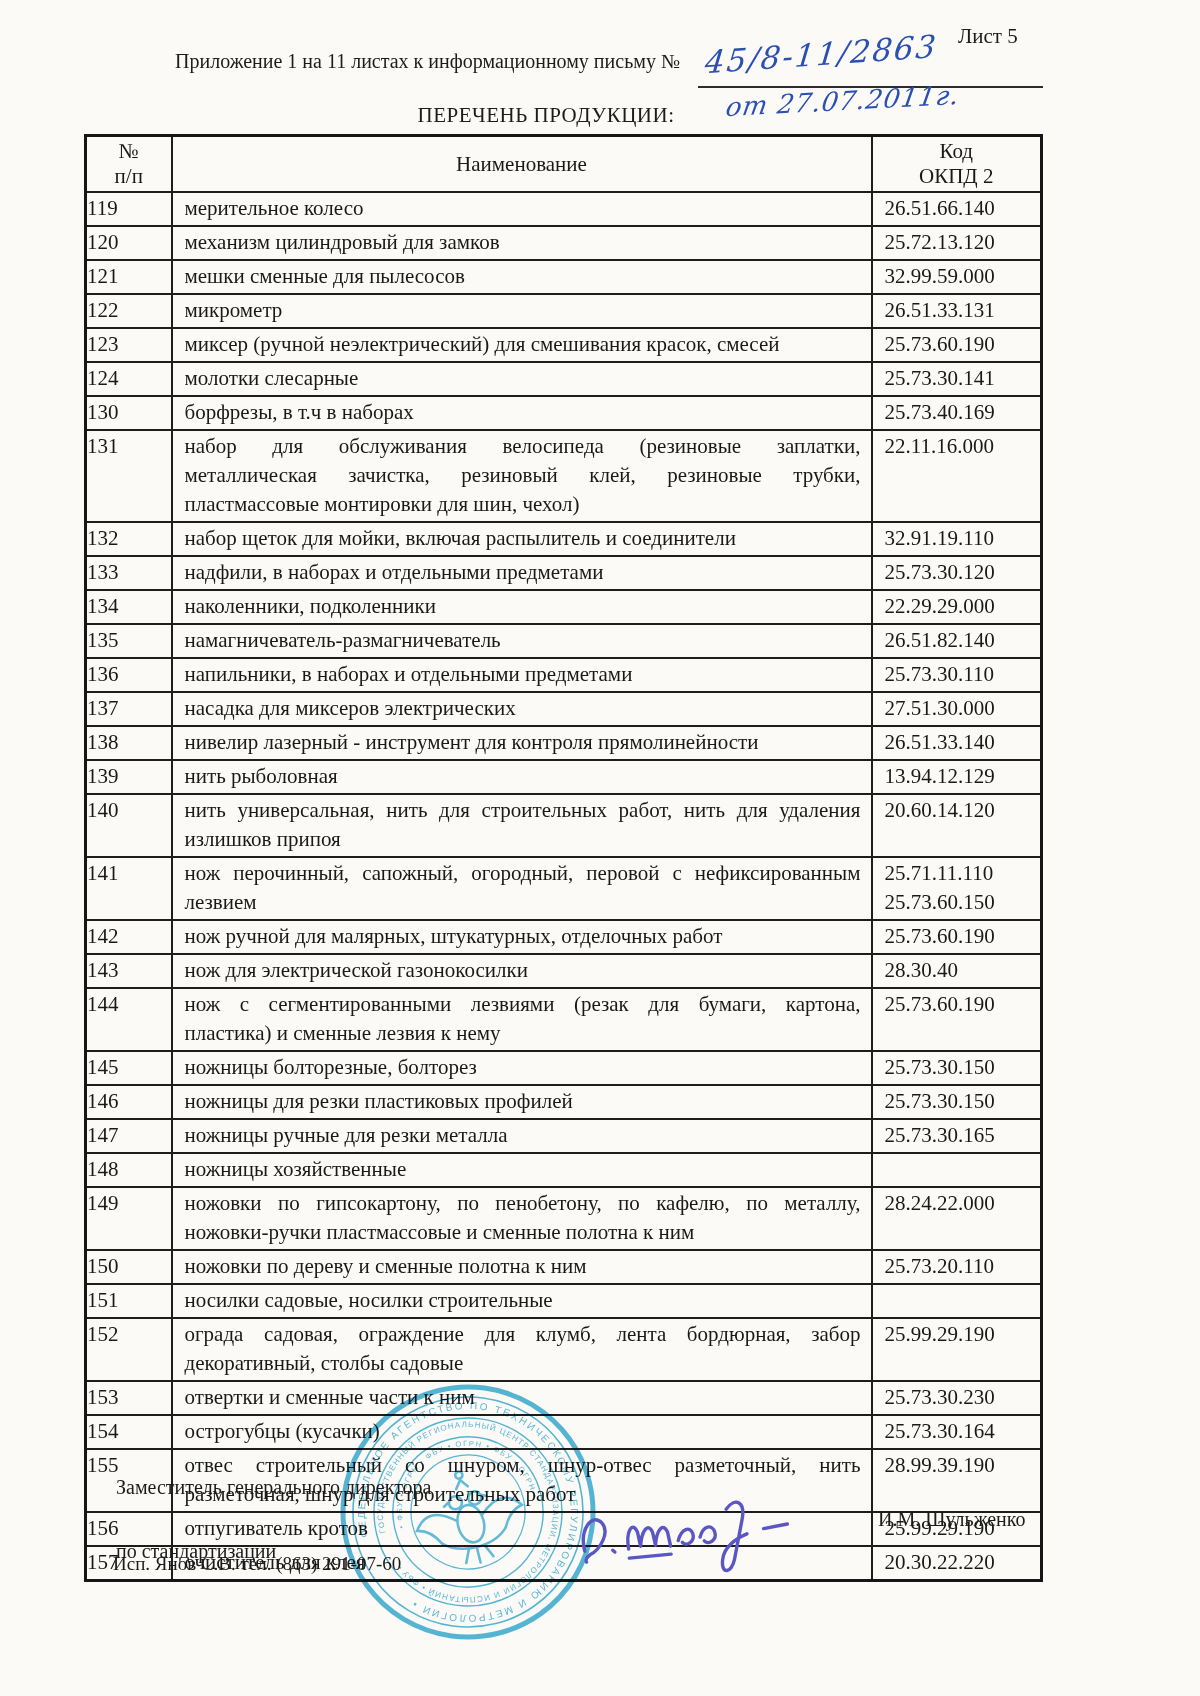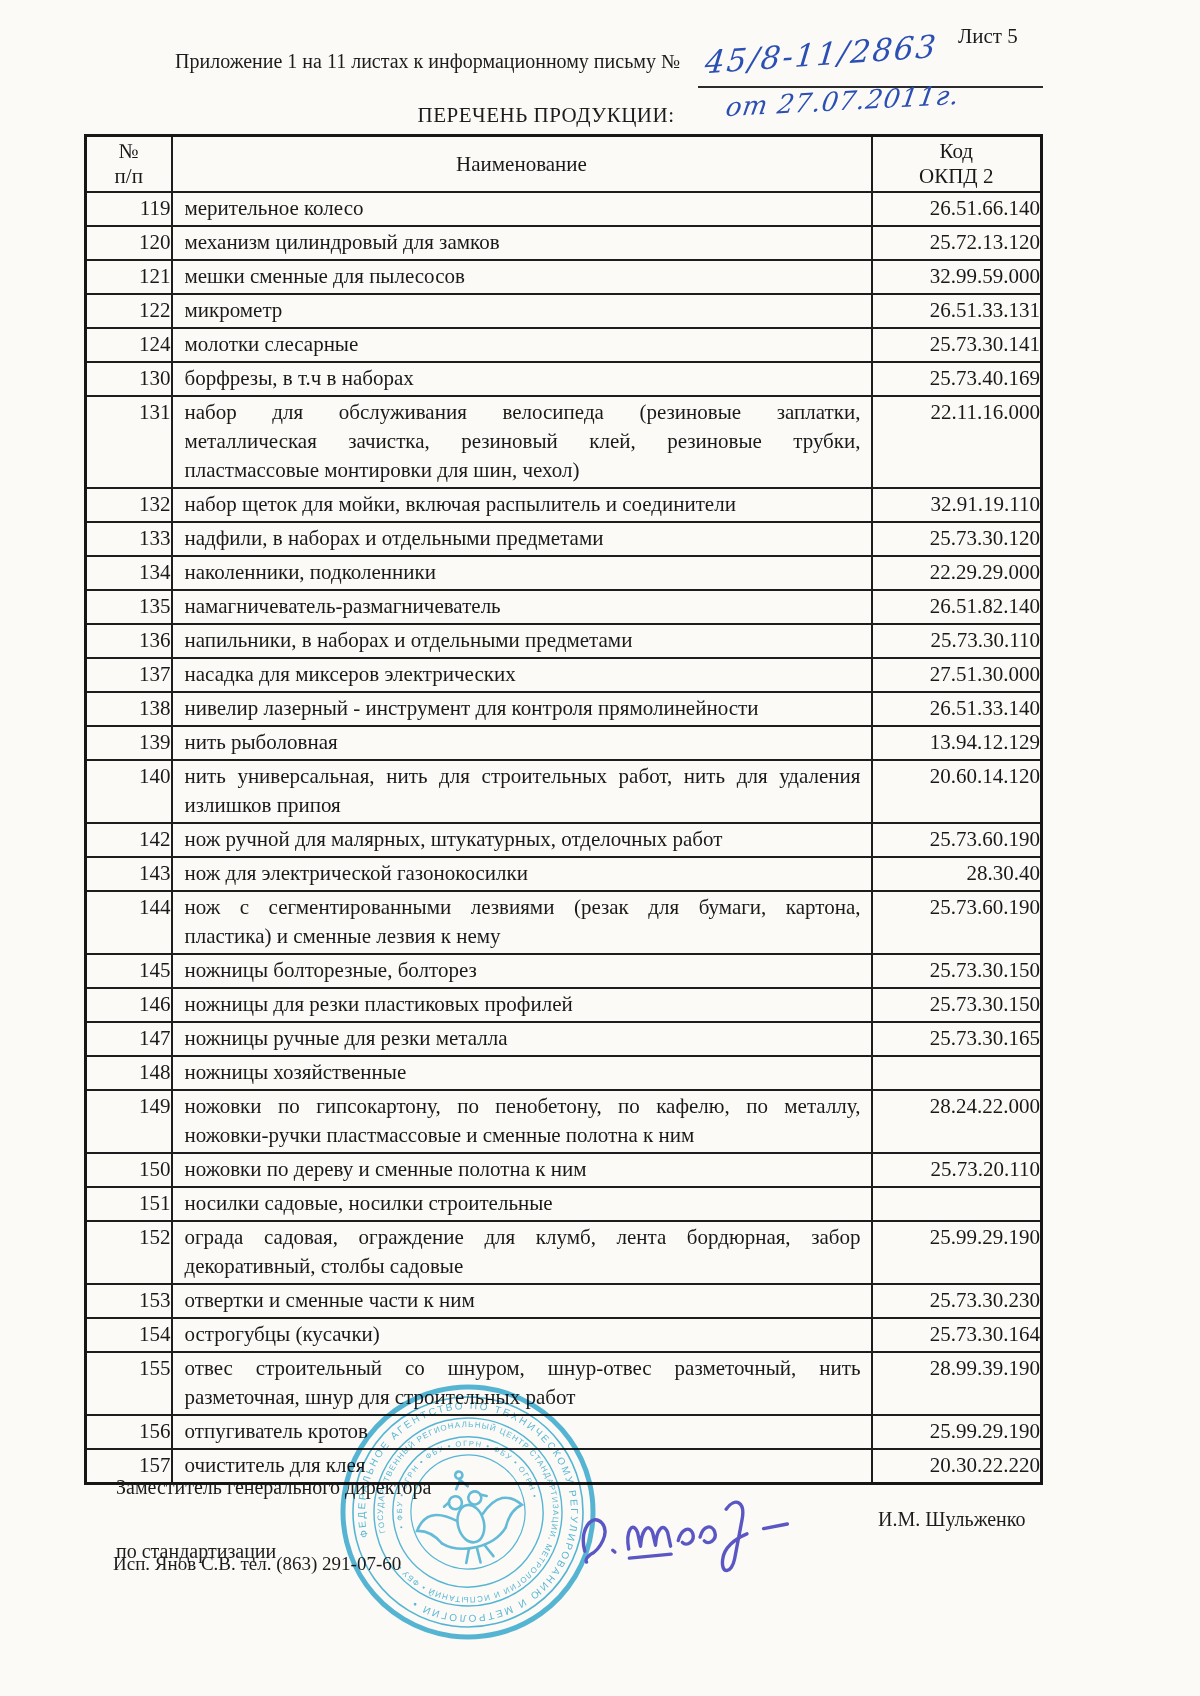--- a/index.html
+++ b/index.html
@@ -20,23 +20,23 @@
   .doc-title{left:68px;top:103px;width:956px;text-align:center;font-size:21px;font-weight:normal;letter-spacing:.5px;}
   
   table.products{
     position:absolute;left:84px;top:134px;width:956px;
     border-collapse:collapse;table-layout:fixed;
     font-size:21px;color:#191919;
   }
   table.products{border:3px solid #161616;}
   table.products th, table.products td{border:2px solid #1d1d1d;}
   th.h-num,th.h-name,th.h-code{font-weight:normal;vertical-align:middle;padding:2px 0;line-height:25px;}
-  td.c-num{text-align:right;vertical-align:top;line-height:29px;padding:1px 0 1px 0;}
+  td.c-num{text-align:left;vertical-align:top;line-height:29px;padding:1px 0 1px 0;}
   td.c-name{vertical-align:top;line-height:29px;padding:1px 10px 2px 12px;margin-left:11px;}
-  td.c-code{text-align:right;vertical-align:top;line-height:29px;padding:1px 0 1px 12px;}
+  td.c-code{text-align:left;vertical-align:top;line-height:29px;padding:1px 0 1px 12px;}
   .jl{text-align:justify;text-align-last:justify;}
   .ll{text-align:left;}
   
   .sign-line1{left:116px;top:1476px;font-size:20px;}
   .sign-line2{left:116px;top:1504px;font-size:20px;margin-top:36px;}
   .signer-name{left:878px;top:1508px;font-size:20px;}
   .executor{left:113px;top:1553px;font-size:19px;}
   .stamp-wrap{left:334px;top:1378px;width:268px;height:268px;mix-blend-mode:multiply;opacity:.92;transform:rotate(-14deg);}
   .signature-wrap{left:572px;top:1482px;width:230px;height:110px;}
 </style>
@@ -102,20 +102,29 @@
       <tr>
         <td class="c-num">122</td>
         <td class="c-name">
           <div class="ll">микрометр</div>
         </td>
         <td class="c-code">
           <div>26.51.33.131</div>
         </td>
       </tr>
       <tr>
+        <td class="c-num">123</td>
+        <td class="c-name">
+          <div class="ll">миксер (ручной неэлектрический) для смешивания красок, смесей</div>
+        </td>
+        <td class="c-code">
+          <div>25.73.60.190</div>
+        </td>
+      </tr>
+      <tr>
         <td class="c-num">124</td>
         <td class="c-name">
           <div class="ll">молотки слесарные</div>
         </td>
         <td class="c-code">
           <div>25.73.30.141</div>
         </td>
       </tr>
       <tr>
         <td class="c-num">130</td>
@@ -210,20 +219,31 @@
         </td>
       </tr>
       <tr>
         <td class="c-num">140</td>
         <td class="c-name">
           <div class="jl">нить универсальная, нить для строительных работ, нить для удаления</div>
           <div class="ll">излишков припоя</div>
         </td>
         <td class="c-code">
           <div>20.60.14.120</div>
+        </td>
+      </tr>
+      <tr>
+        <td class="c-num">141</td>
+        <td class="c-name">
+          <div class="jl">нож перочинный, сапожный, огородный, перовой с нефиксированным</div>
+          <div class="ll">лезвием</div>
+        </td>
+        <td class="c-code">
+          <div>25.71.11.110</div>
+          <div>25.73.60.150</div>
         </td>
       </tr>
       <tr>
         <td class="c-num">142</td>
         <td class="c-name">
           <div class="ll">нож ручной для малярных, штукатурных, отделочных работ</div>
         </td>
         <td class="c-code">
           <div>25.73.60.190</div>
         </td>

